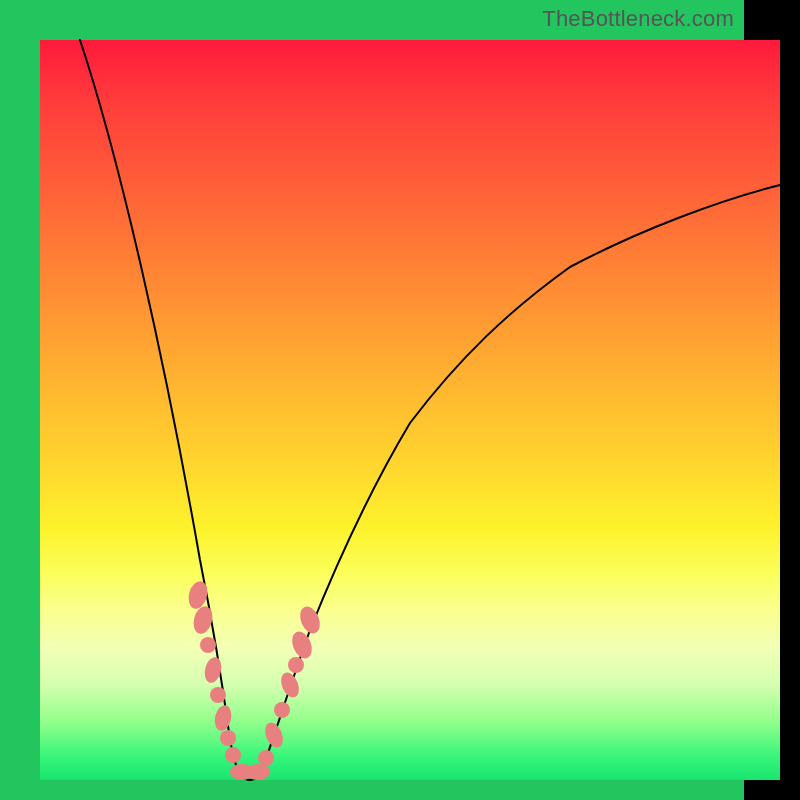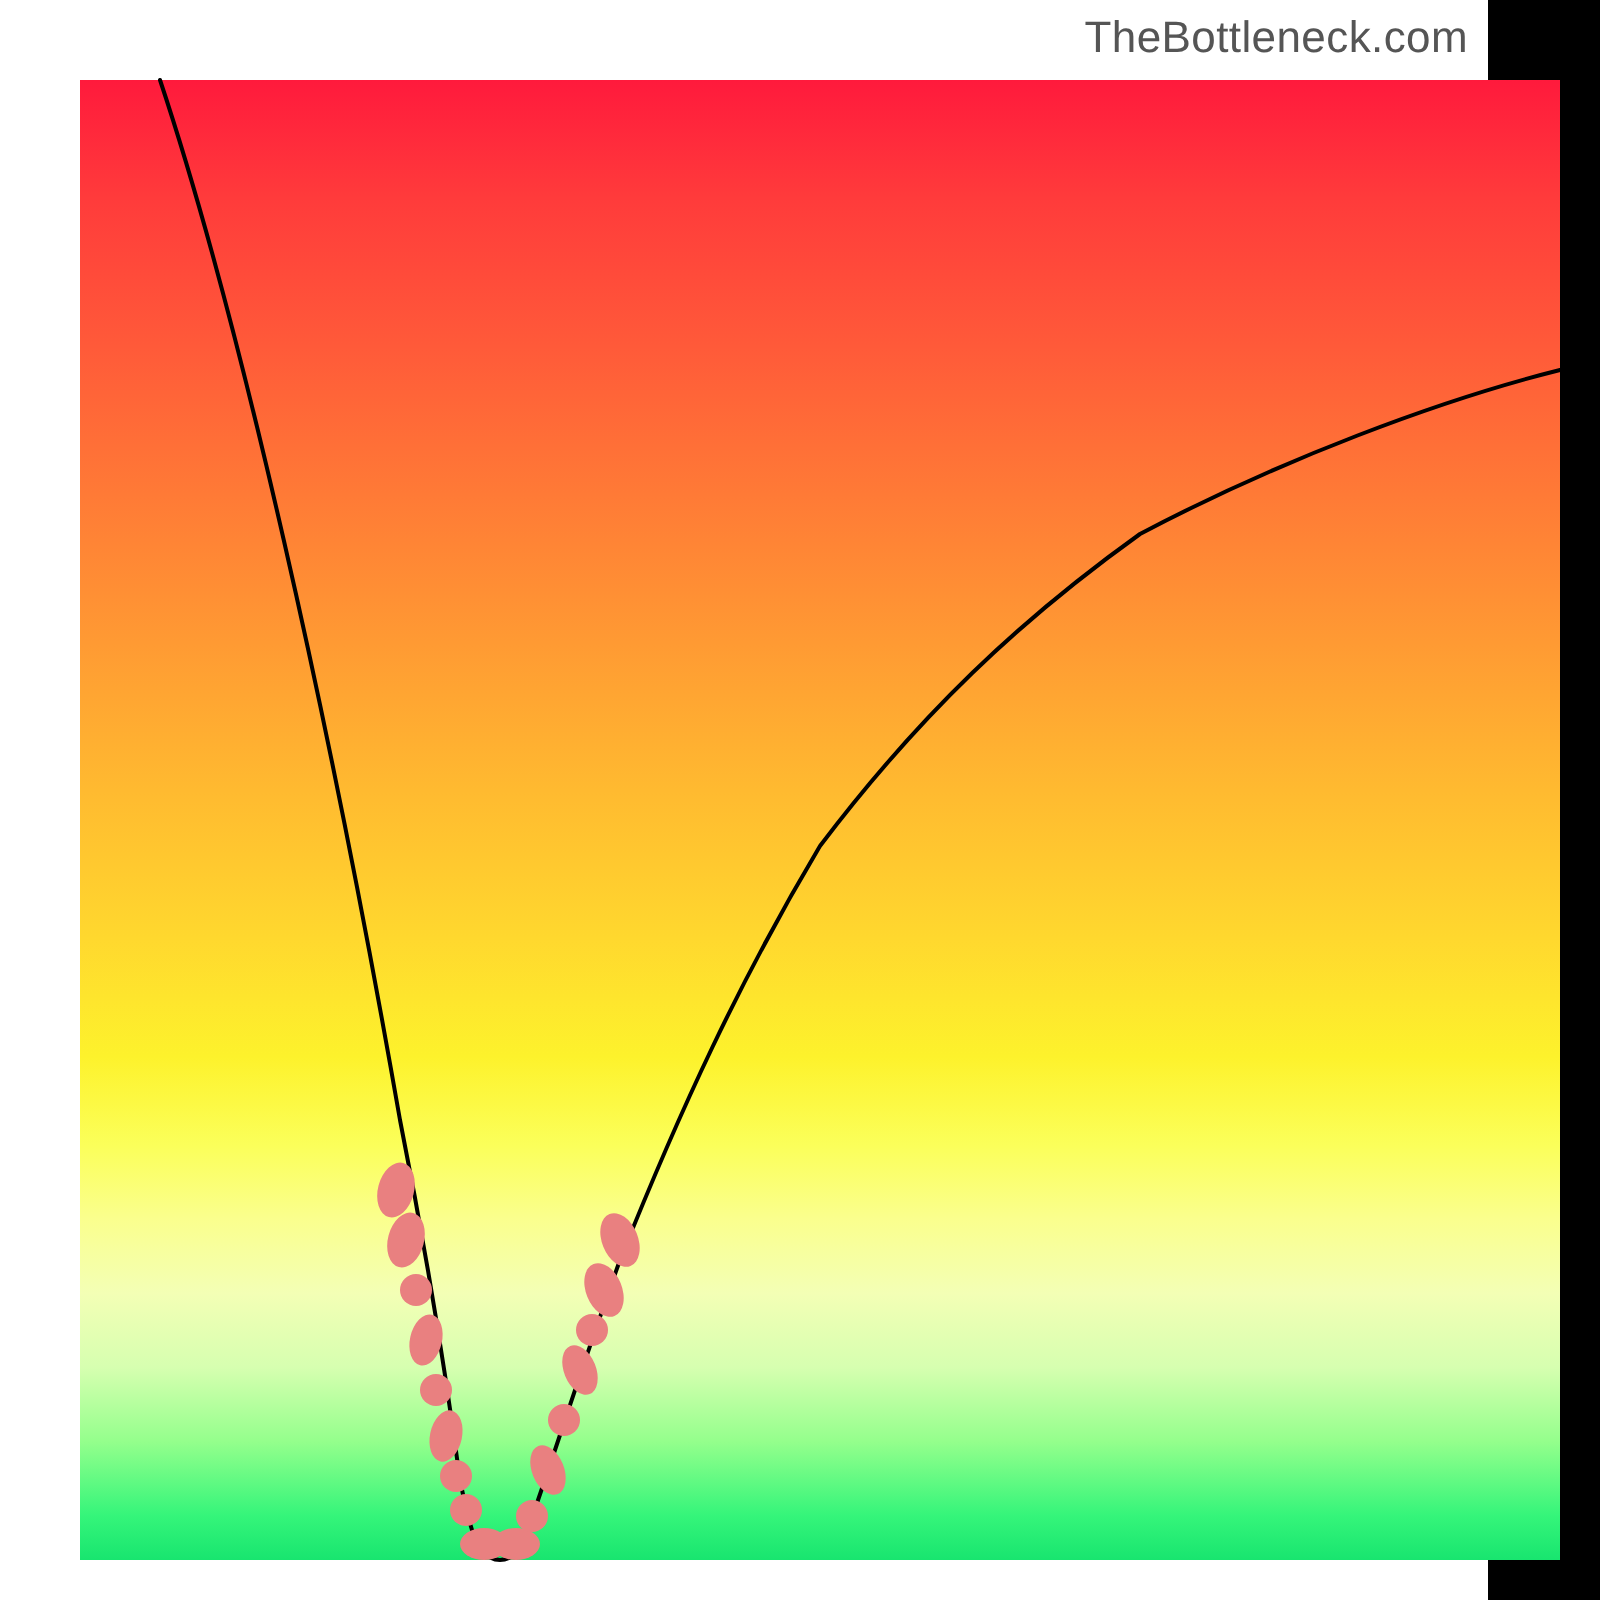--- a/index.html
+++ b/index.html
@@ -10,21 +10,21 @@
     background: #000;
     overflow: hidden;
     font-family: Arial, Helvetica, sans-serif;
   }
   .frame {
     position: absolute;
     left: 0;
     top: 0;
     width: 744px;
     height: 800px;
-    background: #ffffff;
+    background: #22c55e;
   }
   .plot-area {
     position: absolute;
     left: 40px;
     top: 40px;
     width: 740px;
     height: 740px;
     
     background: linear-gradient(to bottom,
       #ff1a3c 0%,

